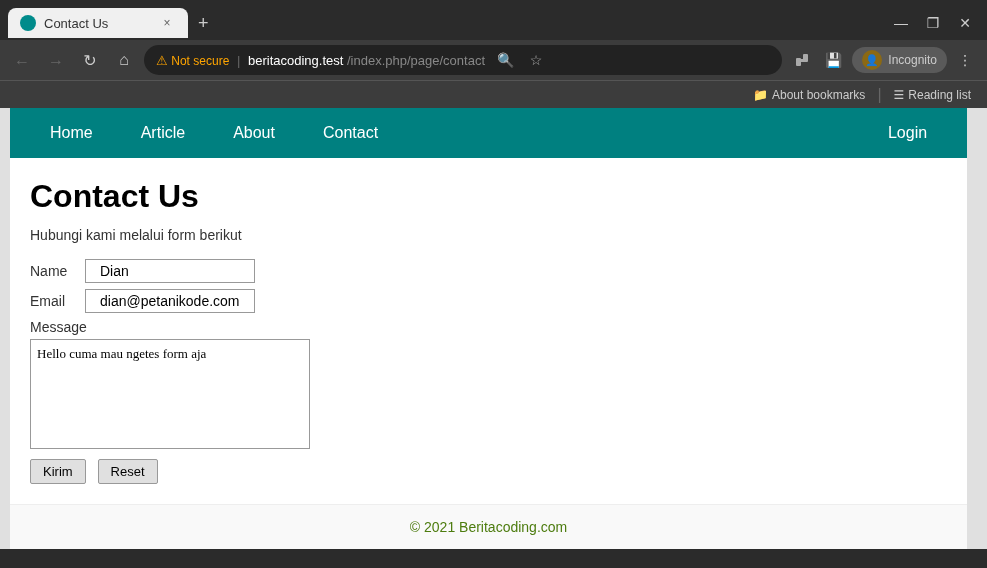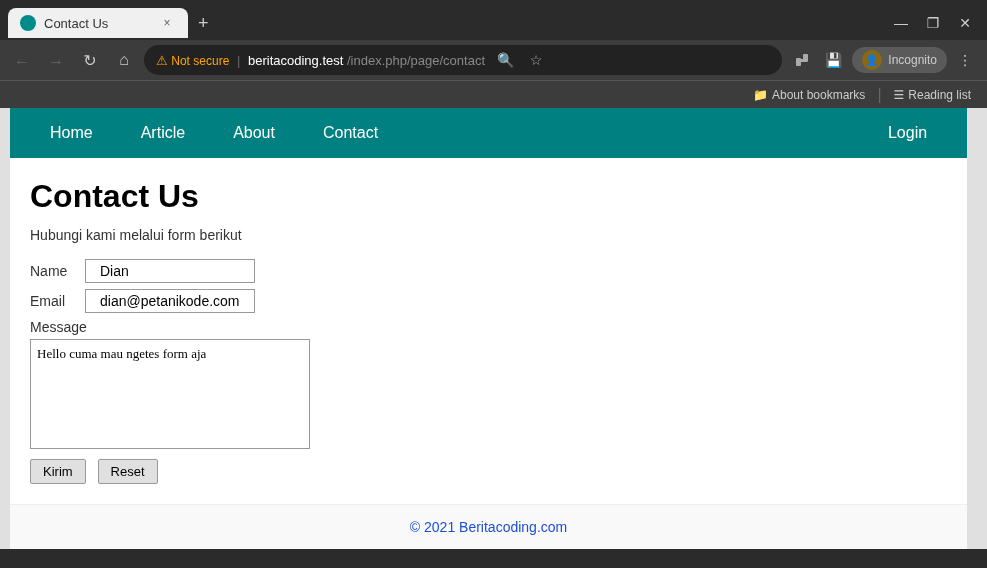--- a/index.html
+++ b/index.html
@@ -308,21 +308,21 @@
       background: #e0e0e0;
       cursor: pointer;
       border-radius: 2px;
     }
 
     
     .site-footer {
       text-align: center;
       padding: 14px;
       font-size: 14px;
-      color: #1d4ed8;
+      color: #4d7c0f;
       border-top: 1px solid #eee;
       background: #f9f9f9;
     }
 
     
     .content-wrapper {
       display: flex;
       background: #e0e0e0;
     }
 

